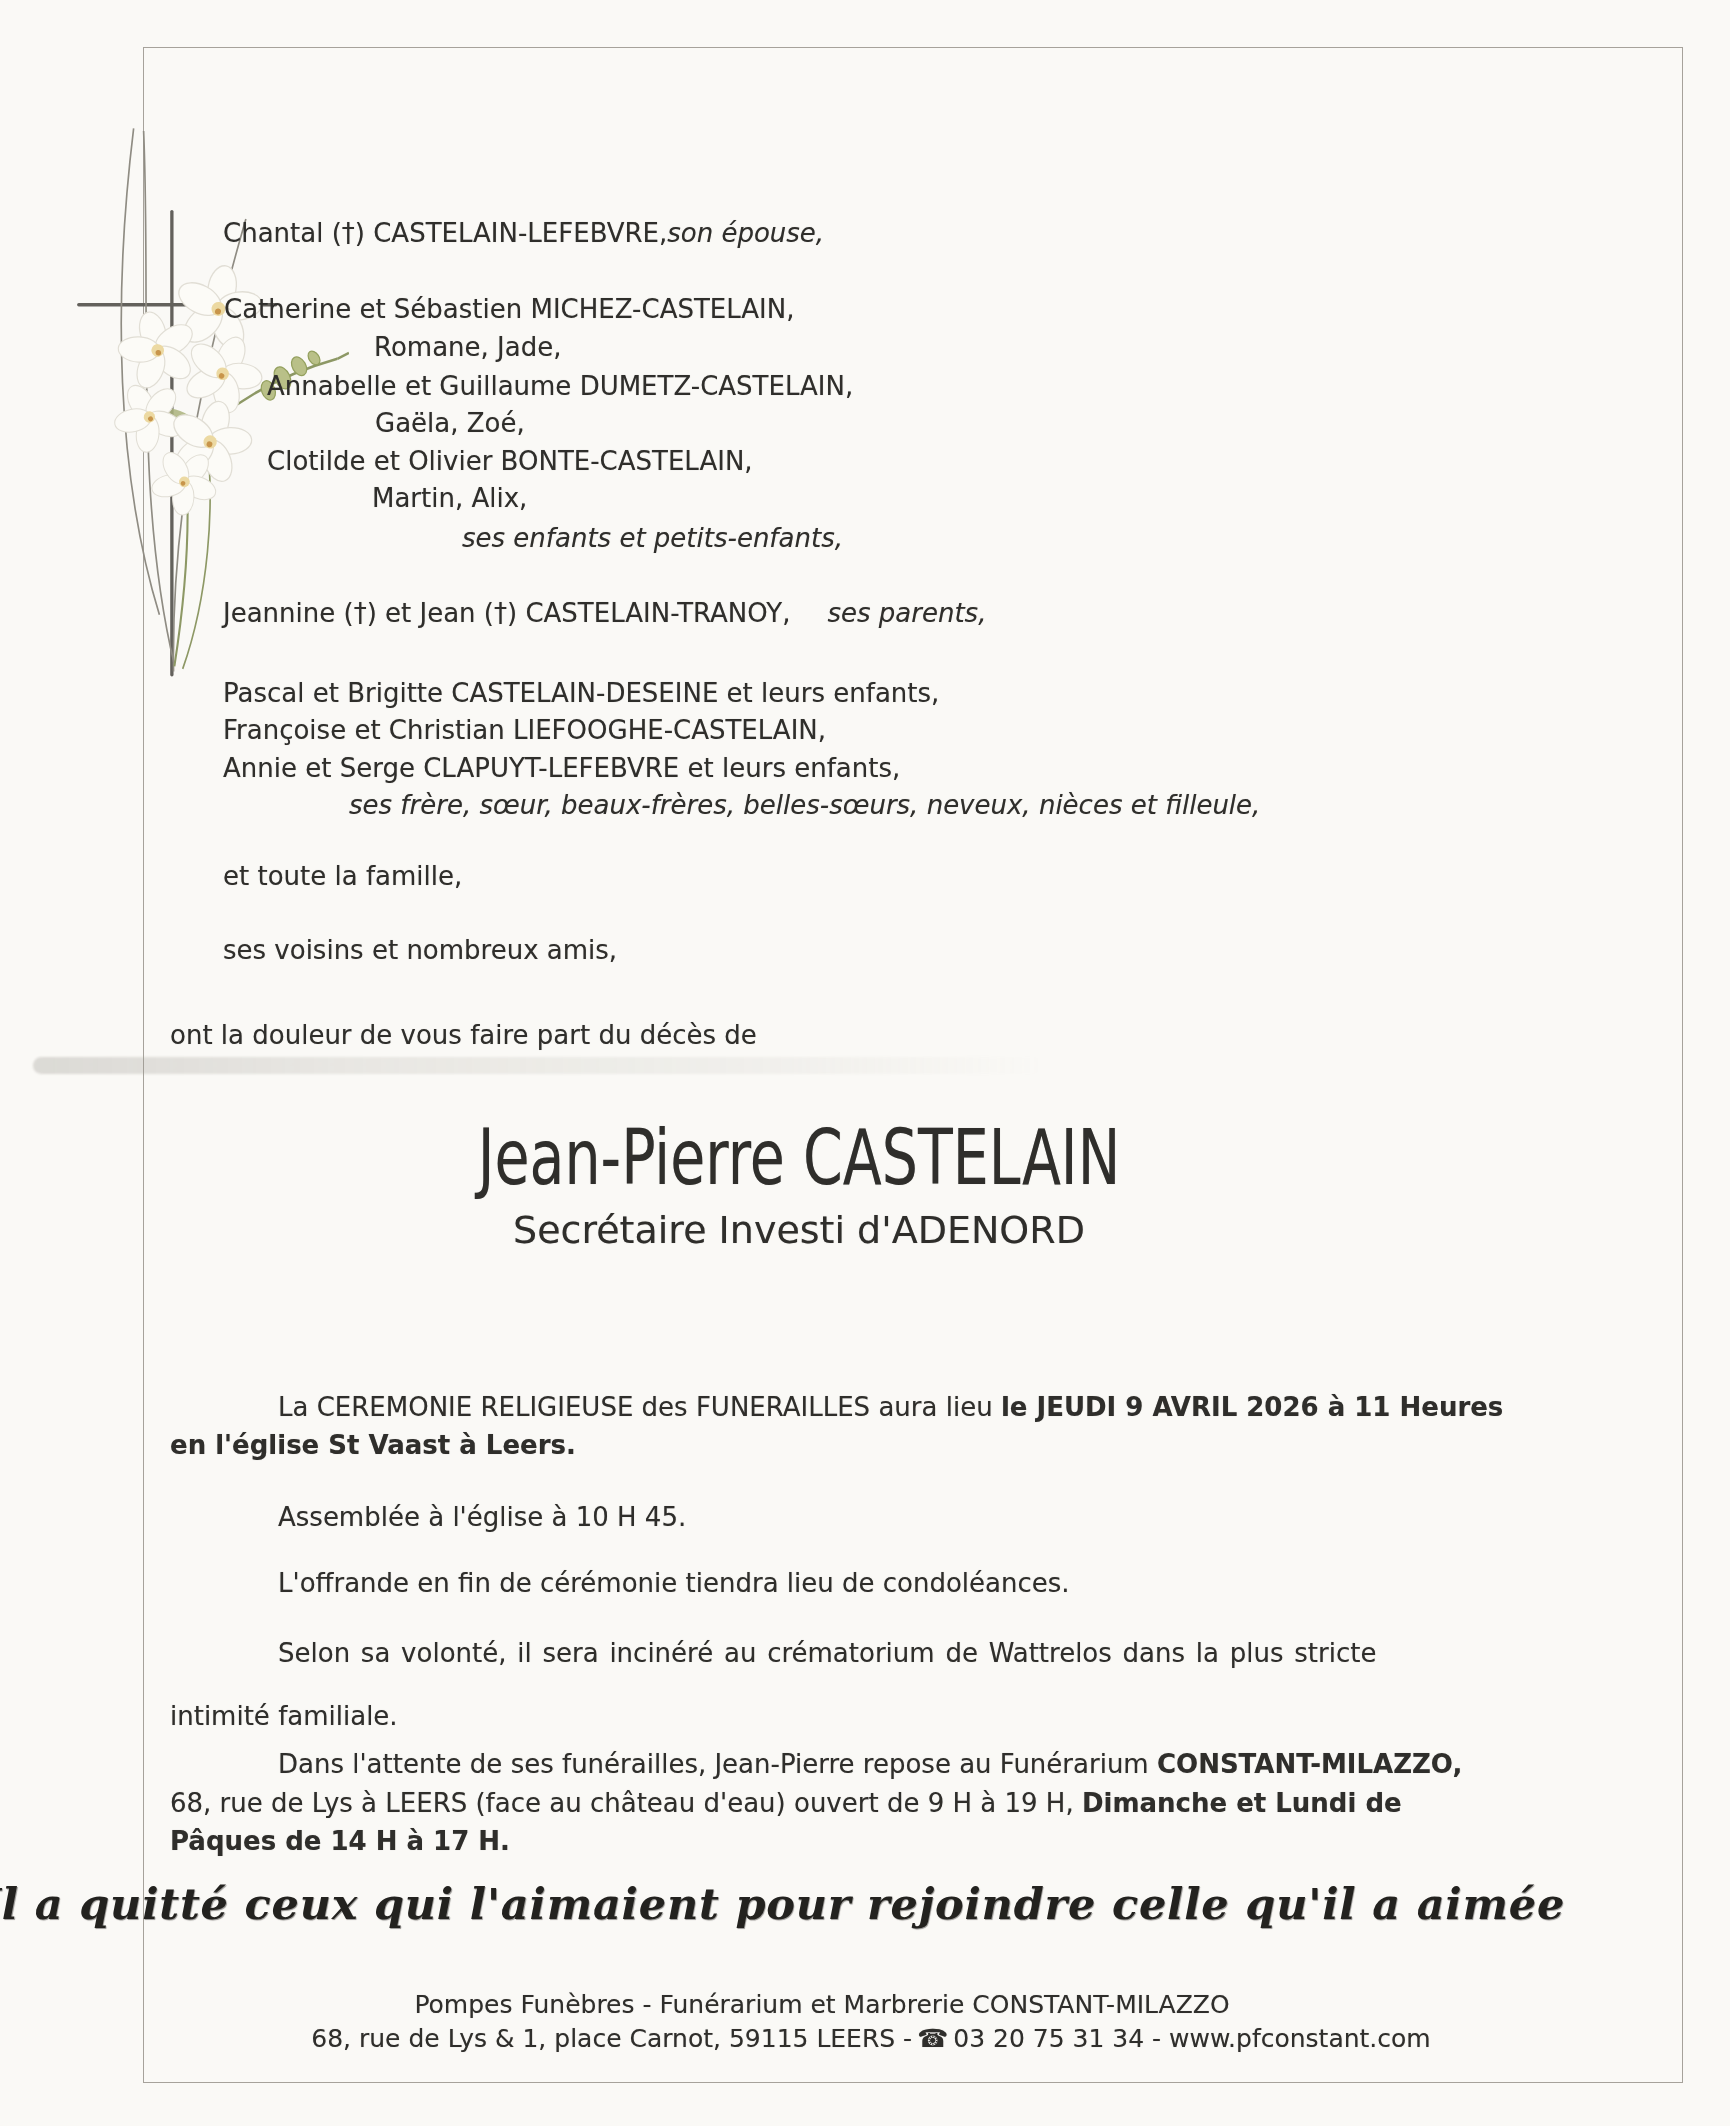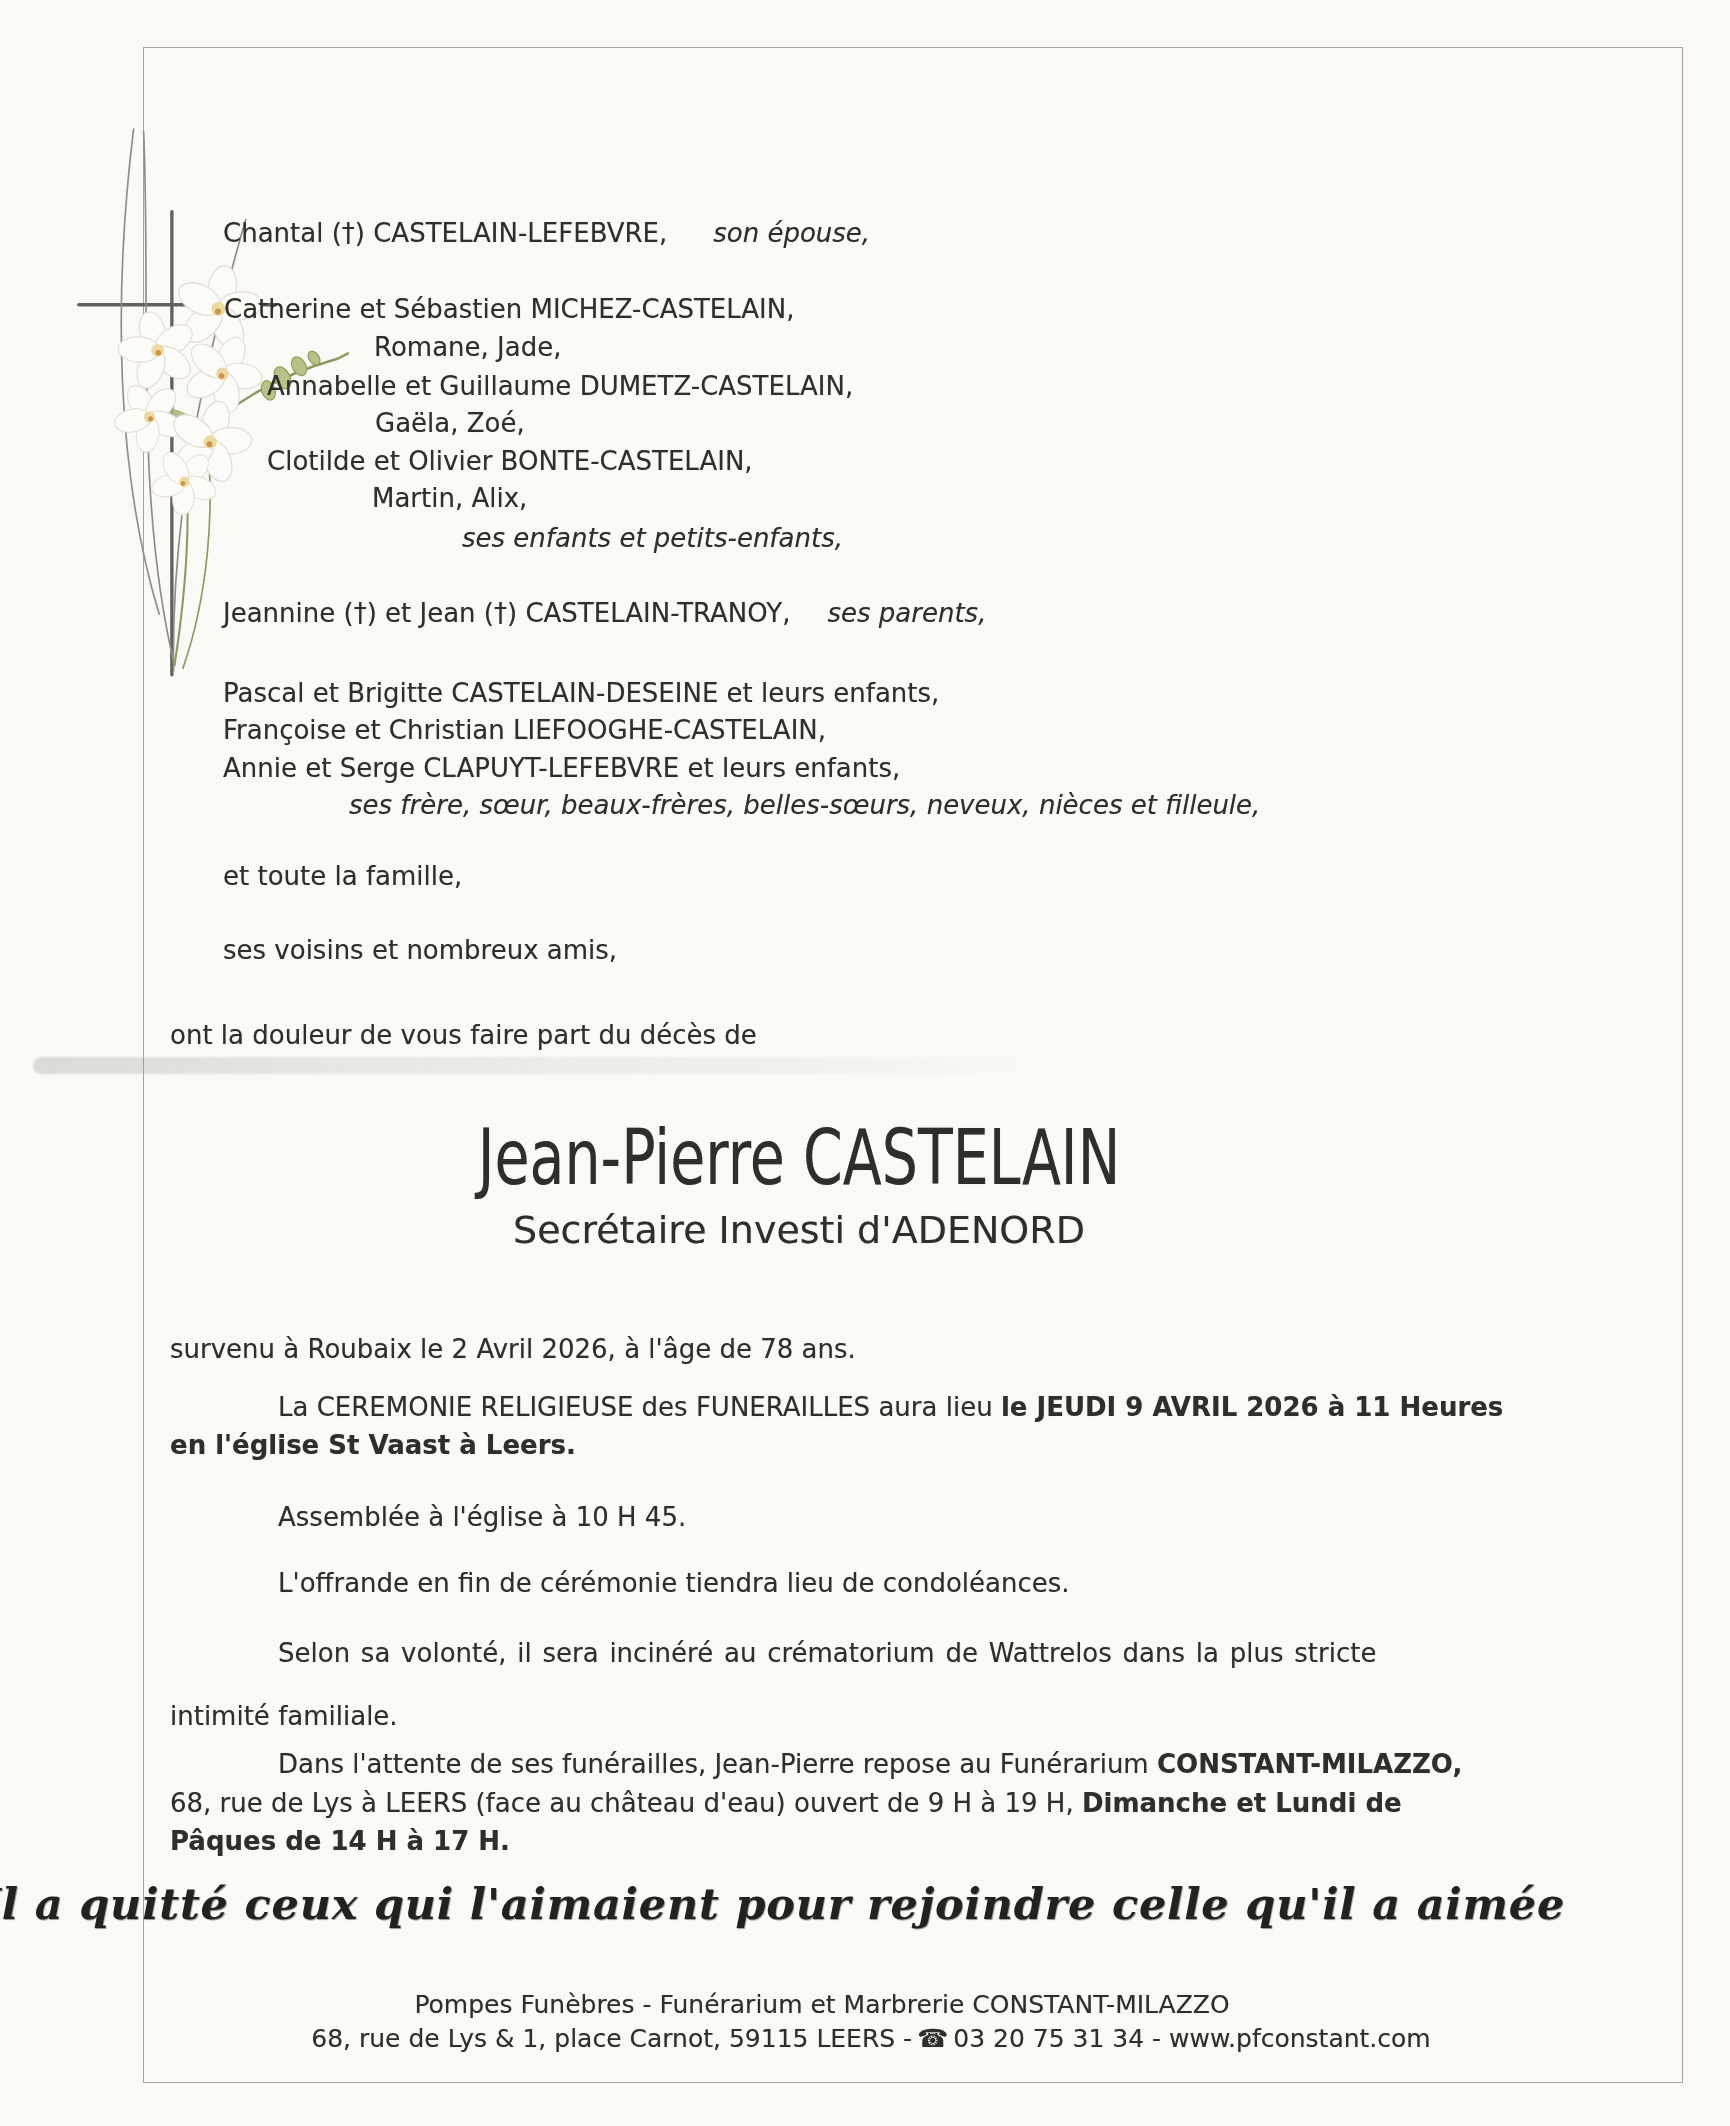--- a/index.html
+++ b/index.html
@@ -15,21 +15,21 @@
     position:absolute;left:143px;top:47px;width:1538px;height:2034px;
     border:1.7px solid #97938b;opacity:.85;
   }
   .t{
     position:absolute;white-space:nowrap;
     font-size:26px;line-height:1.2;color:#2f2e2b;
     text-shadow:0 0 0.8px rgba(46,45,42,.38);
   }
   .it{font-style:italic;}
   .b{font-weight:bold;}
-  .gap55{margin-left:46px;text-align:right;}
+  .gap55{text-align:right;}
   .gap45{margin-left:37px;margin-top:40px;}
   .ctr{transform:translateX(-50%);}
   .deceased-name{font-size:76px;line-height:1;}
   .name-inner{display:inline-block;transform:scaleX(.75);transform-origin:center;letter-spacing:0;}
   .deceased-title{font-size:38px;line-height:1;}
   .epitaph{
     font-family:"DejaVu Serif","Liberation Serif",serif;
     font-style:italic;font-weight:bold;
     font-size:43px;letter-spacing:0.8px;color:#23221f;
     text-shadow:0.8px 0.8px 0.8px rgba(35,34,31,.45);
@@ -156,21 +156,20 @@
 
   <div class="t" style="left:223px;top:861px">et toute la famille,</div>
   <div class="t" style="left:223px;top:935px">ses voisins et nombreux amis,</div>
 
   <div class="t" style="left:170px;top:1020px">ont la douleur de vous faire part du décès de</div>
 
   <div class="t ctr deceased-name" style="left:799px;top:1120px">
     <span class="name-inner">Jean-Pierre CASTELAIN</span>
   </div>
   <div class="t ctr deceased-title" style="left:799px;top:1211px">Secrétaire Investi d'ADENORD</div>
-  <div class="t" style="left:170px;top:1334px">survenu à Roubaix le 2 Avril 2026, à l'âge de 78 ans.</div>
 
   <div class="t" style="left:278px;top:1392px">
     <span>La CEREMONIE RELIGIEUSE des FUNERAILLES aura lieu </span><span class="b">le JEUDI 9 AVRIL 2026 à 11 Heures</span>
   </div>
   <div class="t b" style="left:170px;top:1430px">en l'église St Vaast à Leers.</div>
 
   <div class="t" style="left:278px;top:1502px">Assemblée à l'église à 10 H 45.</div>
   <div class="t" style="left:278px;top:1568px">L'offrande en fin de cérémonie tiendra lieu de condoléances.</div>
   <div class="t" style="left:278px;top:1638px;word-spacing:2.5px">Selon sa volonté, il sera incinéré au crématorium de Wattrelos dans la plus stricte</div>
   <div class="t" style="left:170px;top:1701px">intimité familiale.</div>

